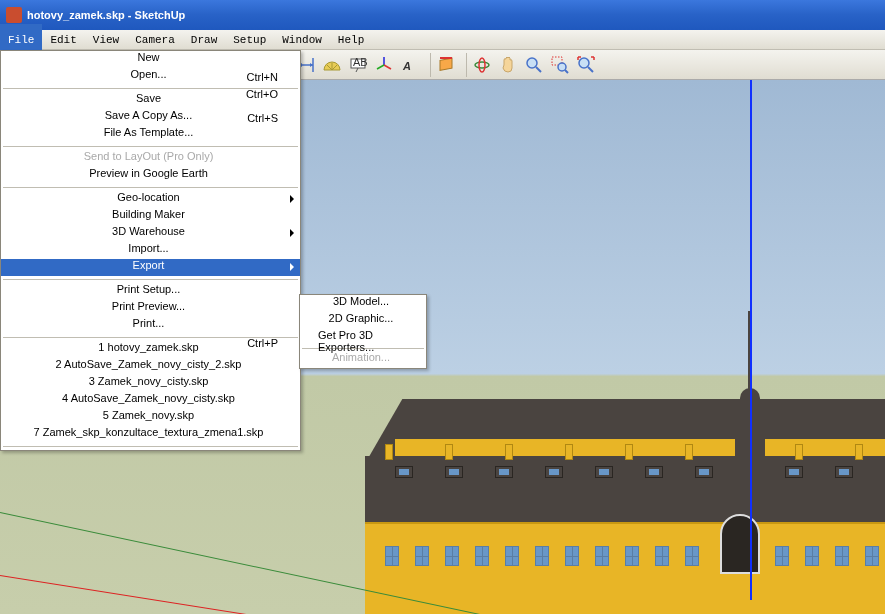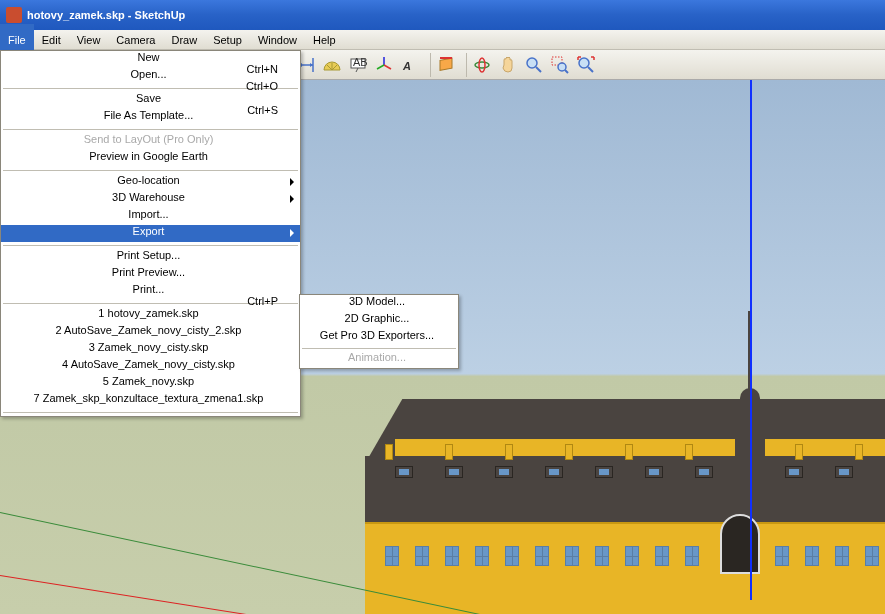--- a/index.html
+++ b/index.html
@@ -2,40 +2,40 @@
 <html><head>
 <meta charset="utf-8">
 <style>
 * { margin: 0; padding: 0; box-sizing: border-box; font-family: Tahoma, Arial, sans-serif; font-size: 11px; }
 body { width: 885px; height: 614px; overflow: hidden; background: #d8d5cb; position: relative; }
 
 .titlebar { height: 30px; background: linear-gradient(to bottom, #3b77dd 0%, #2862c7 50%, #1f58be 100%); display: flex; align-items: center; padding: 0 6px; color: #fff; font-weight: bold; font-size: 13px; }
 .titlebar-icon { width: 16px; height: 16px; background: #c94d2f; margin-right: 5px; border-radius: 2px; }
 
 .menubar { height: 20px; background: linear-gradient(to bottom, #f4f3ee, #e0ddd2); display: flex; align-items: center; border-bottom: 1px solid #c0bdb2; }
-.menubar-item { padding: 10px 8px; cursor: default; color: #000; }
+.menubar-item { padding: 10px 8px; cursor: default; color: #000; font-family: Liberation Mono, monospace; }
 .menubar-item.active { background: #316ac5; color: #fff; }
 
 .toolbar { height: 30px; background: linear-gradient(to bottom, #f4f3ee, #e0ddd2); border-bottom: 1px solid #aaa; display: flex; align-items: center; padding: 0 4px; gap: 2px; }
 .tool { width: 24px; height: 24px; display: flex; align-items: center; justify-content: center; border: 1px solid transparent; }
 .tool svg { width: 20px; height: 20px; }
 .sep { width: 6px; height: 24px; border-right: 1px solid #bdb9ad; margin: 0 1px; }
 
 .viewport { position: absolute; top: 80px; left: 0; right: 0; bottom: 0; background: linear-gradient(to bottom, #a0b9d4 0%, #bcd0e4 55%, #c1c9a6 55.5%, #c7ceab 100%); overflow: hidden; }
 
 .dropdown { position: absolute; top: 50px; left: 0; width: 301px; background: #fff; border: 1px solid #8a867a; box-shadow: 2px 2px 3px rgba(0,0,0,0.25); z-index: 10; }
 .dropdown-row { height: 17px; display: flex; align-items: center; padding: 0 22px 0 18px; cursor: default; color: #000; position: relative; flex-direction: column; }
 .dropdown-row.highlight { background: #316ac5; color: #fff; }
 .dropdown-row.disabled { color: #a9a9a9; }
-.dropdown-row .shortcut { margin-left: auto; }
+.dropdown-row .shortcut { margin-left: auto; margin-top: 8px; }
 .dropdown-row .arrow { position: absolute; right: 6px; top: 4px; width: 0; height: 0; border-top: 4px solid transparent; border-bottom: 4px solid transparent; border-left: 4px solid #000; }
 .dropdown-row.highlight .arrow { border-left-color: #fff; }
 .dropdown-sep { height: 1px; background: #c0bdb2; margin: 3px 2px; }
 
-.submenu { position: absolute; top: 294px; left: 299px; width: 160px; background: #fff; border: 1px solid #8a867a; box-shadow: 2px 2px 3px rgba(0,0,0,0.25); z-index: 11; }
+.submenu { position: absolute; top: 294px; left: 299px; width: 128px; background: #fff; border: 1px solid #8a867a; box-shadow: 2px 2px 3px rgba(0,0,0,0.25); z-index: 11; }
 .submenu .dropdown-sep { margin: 2px 2px; }
 
 .building { position: absolute; bottom: 0; left: 365px; right: 0; height: 250px; }
 .axis-blue { position: absolute; top: 0; left: 750px; width: 2px; height: 520px; background: #1030ff; z-index: 2; }
 .axis-red { position: absolute; top: 495px; left: 0; width: 400px; height: 1px; background: #dd2222; transform: rotate(9deg); transform-origin: left; z-index: 2; }
 .axis-green { position: absolute; top: 432px; left: 0; width: 600px; height: 1px; background: #3a8b3a; transform: rotate(12deg); transform-origin: left; z-index: 2; }
 
 .roof-back { position: absolute; top: 35px; left: 20px; right: -20px; height: 60px; background: #4a4440; transform: skewX(-30deg); }
 .walls-back { position: absolute; top: 75px; left: 30px; right: -10px; height: 20px; background: #e8b526; }
 .roof-front { position: absolute; top: 92px; left: 0; right: 0; height: 70px; background: #4a4440; }
@@ -282,33 +282,39 @@
     <div class="dropdown-row">
       <span>Open...</span>
       <span class="shortcut">Ctrl+O</span>
     </div>
     <div class="dropdown-sep"></div>
     <div class="dropdown-row">
       <span>Save</span>
       <span class="shortcut">Ctrl+S</span>
     </div>
     <div class="dropdown-row">
+      <span>Save A Copy As...</span>
+    </div>
+    <div class="dropdown-row">
       <span>File As Template...</span>
     </div>
     <div class="dropdown-sep"></div>
     <div class="dropdown-row disabled">
       <span>Send to LayOut (Pro Only)</span>
     </div>
     <div class="dropdown-row">
       <span>Preview in Google Earth</span>
     </div>
     <div class="dropdown-sep"></div>
     <div class="dropdown-row">
       <span>Geo-location</span>
       <span class="arrow"></span>
+    </div>
+    <div class="dropdown-row">
+      <span>Building Maker</span>
     </div>
     <div class="dropdown-row">
       <span>3D Warehouse</span>
       <span class="arrow"></span>
     </div>
     <div class="dropdown-row">
       <span>Import...</span>
     </div>
     <div class="dropdown-row highlight">
       <span>Export</span>

